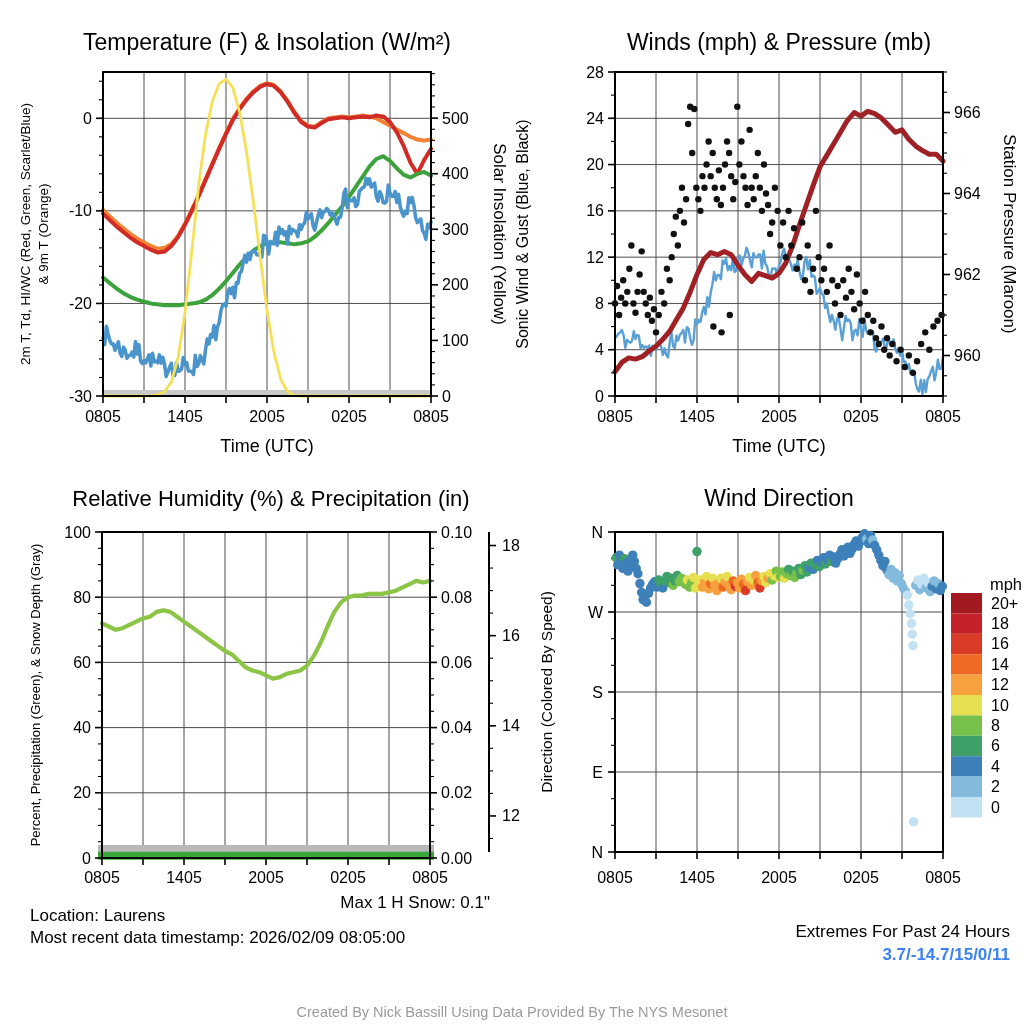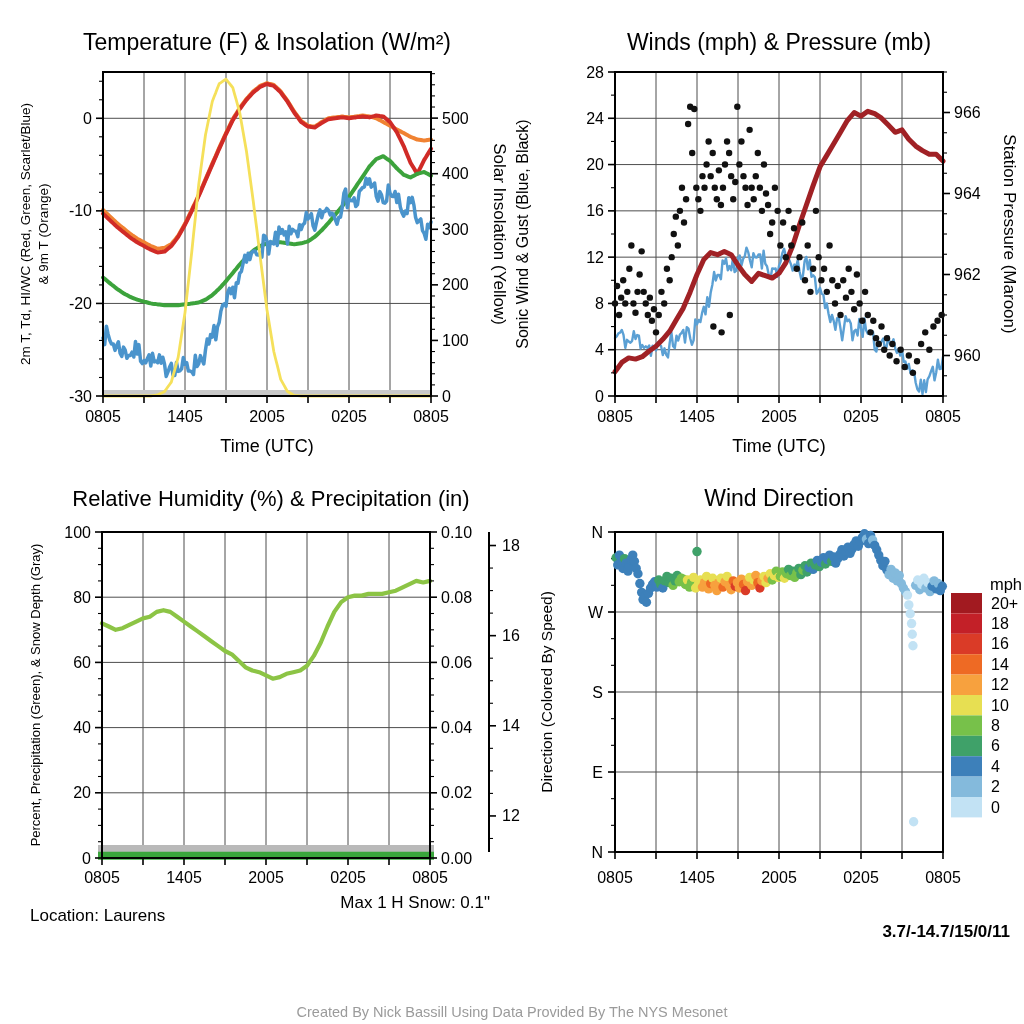--- a/index.html
+++ b/index.html
@@ -3,21 +3,21 @@
 <meta charset="utf-8">
 <style>
   html,body{margin:0;padding:0;background:#fff;}
   body{width:1024px;height:1024px;font-family:"Liberation Sans",sans-serif;}
   #figure{position:relative;width:1024px;height:1024px;background:#fff;overflow:hidden;}
   #plots{position:absolute;left:0;top:0;}
   #plots text{font-family:"Liberation Sans",sans-serif;}
   .f-left{position:absolute;left:30px;top:905px;font-size:17px;line-height:22px;color:#000;}
   .f-snow{position:absolute;left:0;top:893px;width:490px;text-align:right;font-size:17px;color:#000;}
   .f-right{position:absolute;right:14px;top:920px;text-align:right;font-size:17px;line-height:23px;color:#000;}
-  .f-right .red{color:#000000;font-weight:bold;}
+  .f-right .red{color:#3b82f6;font-weight:bold;}
   .f-credit{position:absolute;left:0;top:1004px;width:1024px;text-align:center;font-size:14.5px;color:#9b9b9b;}
 </style>
 </head>
 <body>
 
 <div id="figure">
   <svg id="plots" width="1024" height="1024">
       <g>
         <line x1="103" y1="72" x2="103" y2="396" stroke="#4d4d4d" stroke-width="1"></line>
         <line x1="144" y1="72" x2="144" y2="396" stroke="#4d4d4d" stroke-width="1"></line>
@@ -685,22 +685,24 @@
         <text x="991" y="771.7" font-size="16" text-anchor="start" fill="#000">4</text>
         <rect x="951" y="776.6" width="31" height="20.4" fill="#84badc"></rect>
         <text x="991" y="792.1" font-size="16" text-anchor="start" fill="#000">2</text>
         <rect x="951" y="797.0" width="31" height="20.4" fill="#c2e2f4"></rect>
         <text x="991" y="812.5" font-size="16" text-anchor="start" fill="#000">0</text>
       </g>
     </svg>
 
   <div class="f-left">
     <div>Location: Laurens</div>
+    <div>Most recent data timestamp: 2026/02/09 08:05:00</div>
   </div>
 
   <div class="f-snow">Max 1 H Snow: 0.1"</div>
 
   <div class="f-right">
+    <div>Extremes For Past 24 Hours</div>
     <div class="red">3.7/-14.7/15/0/11</div>
   </div>
 
   <div class="f-credit">Created By Nick Bassill Using Data Provided By The NYS Mesonet</div>
 </div>
 
 </body></html>

